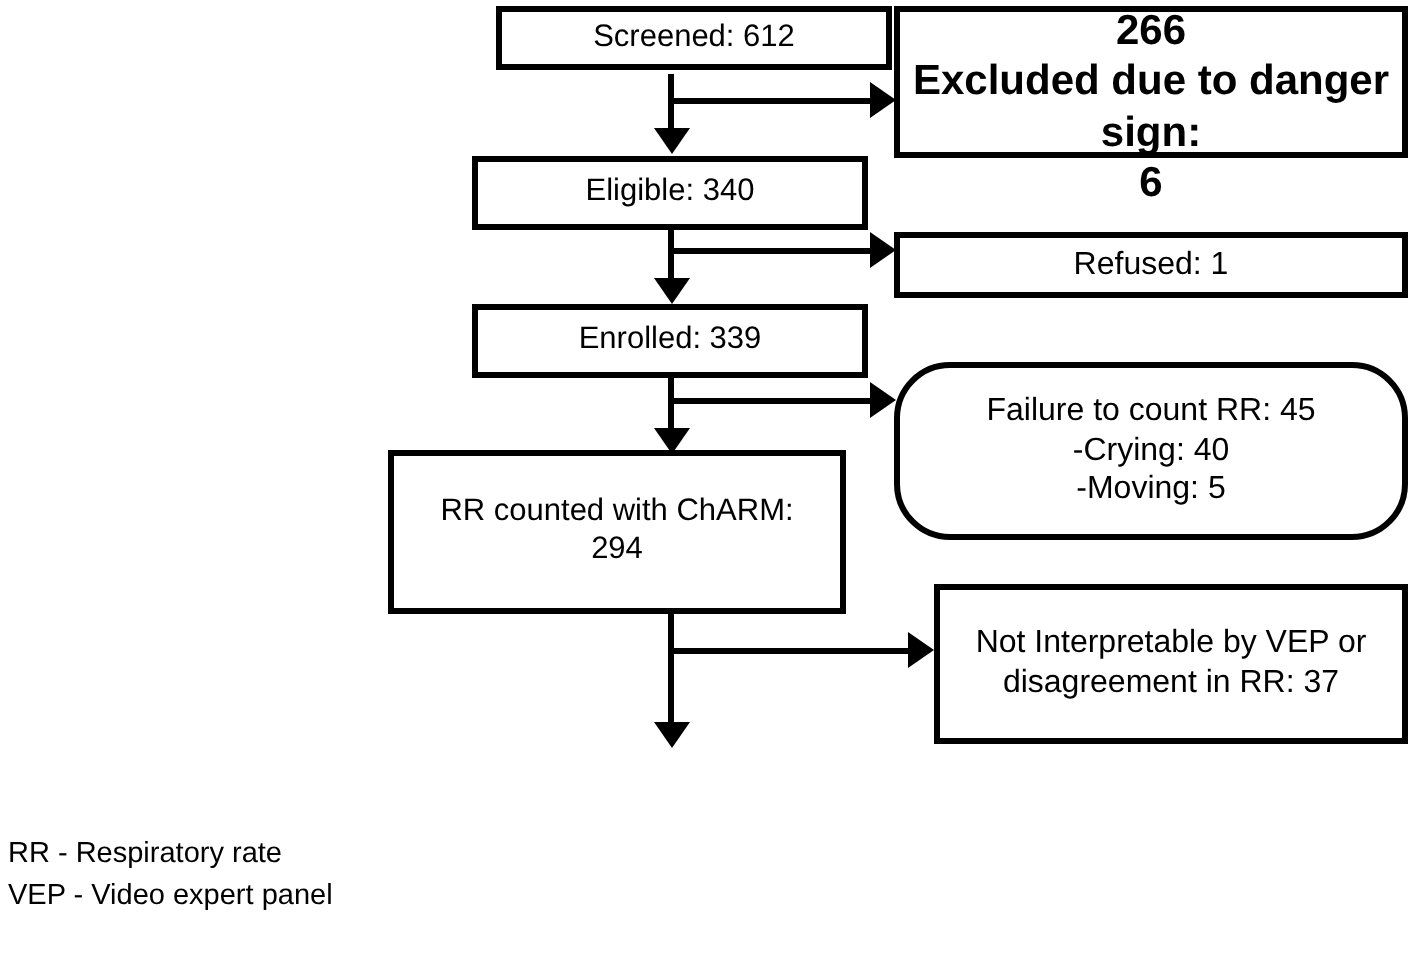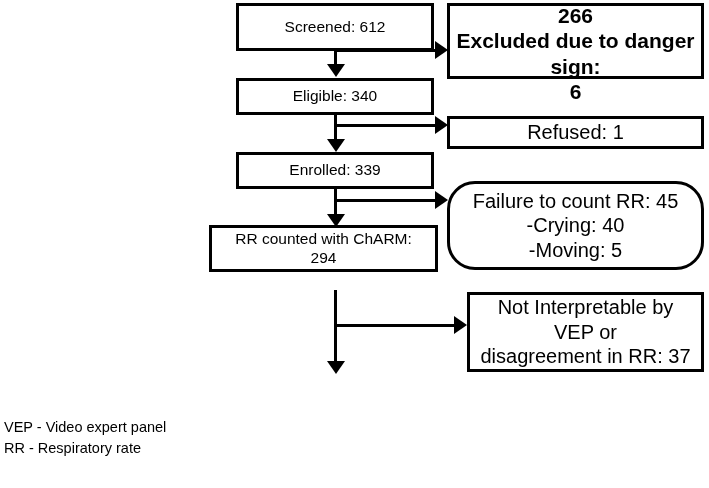--- a/index.html
+++ b/index.html
@@ -29,21 +29,21 @@
     z-index: 3;
   }
   .node .txt {
     display: block;
     width: 100%;
     padding: 0 6px;
     box-sizing: border-box;
     white-space: pre-line;
   }
   .main-node { font-size: 15.5px; font-weight: 400; }
-  .side-node { font-size: 20px; font-weight: 400; }
+  .side-node { font-size: 16px; font-weight: 400; }
   .side-node-bold { font-size: 21px; font-weight: 700; }
 
   
   .vline {
     position: absolute;
     width: 3px;
     background: #000000;
     z-index: 1;
   }
   .hline {
@@ -105,33 +105,33 @@
 
   <div class="hline" style="left:334px; top:199px; width:104px;"></div>
   <div class="arrow-right" style="left:435px; top:191px;"></div>
 
   <div class="vline" style="left:334px; top:290px; height:76px;"></div>
   <div class="arrow-down" style="left:327px; top:361px;"></div>
 
   <div class="hline" style="left:334px; top:324px; width:123px;"></div>
   <div class="arrow-right" style="left:454px; top:316px;"></div>
 
-  <div class="node main-node" style="left:236px; top:3px; width:198px; height:48px;">
+  <div class="node main-node" style="left:248px; top:3px; width:198px; height:32px;">
     <span class="txt">Screened: 612</span>
   </div>
 
   <div class="node main-node" style="left:236px; top:78px; width:198px; height:37px;text-align:center;">
     <span class="txt">Eligible: 340</span>
   </div>
 
   <div class="node main-node" style="left:236px; top:152px; width:198px; height:37px;">
     <span class="txt">Enrolled: 339</span>
   </div>
 
-  <div class="node main-node" style="left:209px; top:225px; width:229px; height:47px;">
+  <div class="node main-node" style="left:194px; top:225px; width:229px; height:82px;">
     <span class="txt">RR counted with ChARM:
 294</span>
   </div>
 
 
   <div class="node side-node-bold" style="left:447px; top:3px; width:257px; height:76px;">
     <span class="txt">No inclusion criteria: 266
 Excluded due to danger sign:
 6</span>
   </div>
@@ -145,17 +145,17 @@
 -Crying: 40
 -Moving: 5</span>
   </div>
 
   <div class="node side-node" style="left:467px; top:292px; width:237px; height:80px;">
     <span class="txt">Not Interpretable by VEP or
 disagreement in RR: 37</span>
   </div>
 
   <div id="legend">
+    <div>RR - Respiratory rate</div>
     <div>VEP - Video expert panel</div>
-    <div>RR - Respiratory rate</div>
   </div>
 
 </div>
 
 </body></html>

